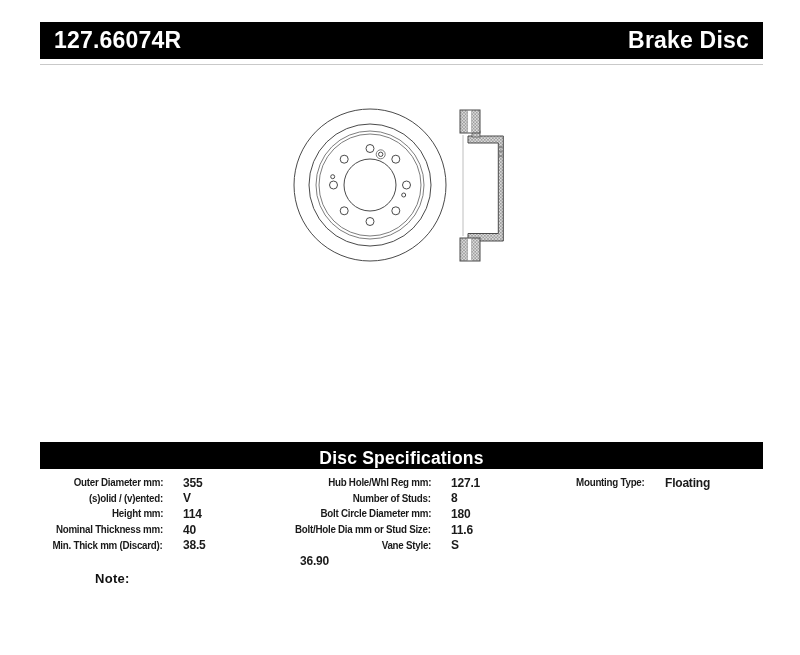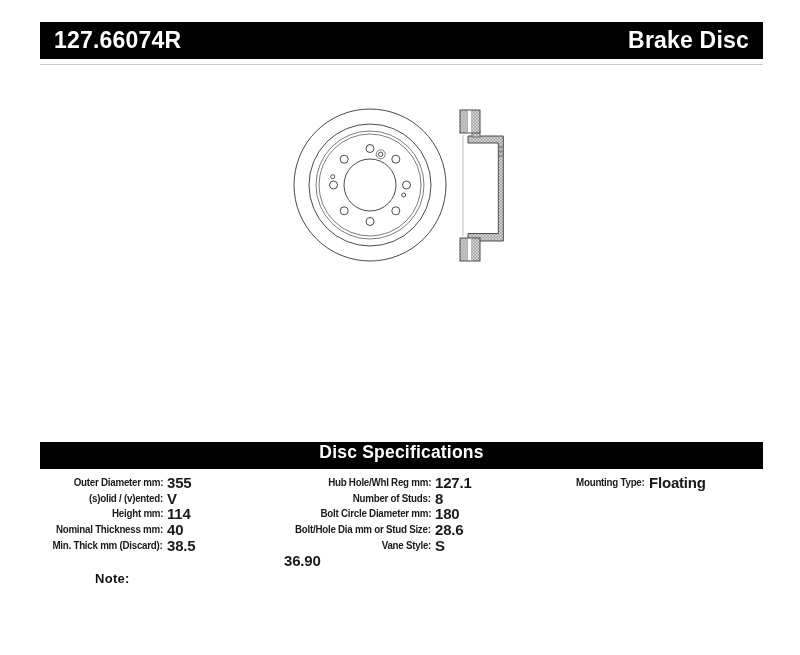--- a/index.html
+++ b/index.html
@@ -18,42 +18,42 @@
     position:absolute;left:40px;top:64px;width:723px;height:1px;background:#c9c9c9;
   }
 
   
   .drawing{position:absolute;left:280px;top:95px;width:245px;height:180px;}
 
   
   .spec-bar{
     position:absolute;left:40px;top:442px;width:723px;height:27px;
     background:#000000;color:#ffffff;
-    display:flex;justify-content:center;align-items:flex-start;
+    display:flex;justify-content:center;align-items:flex-end;
     font-size:17.5px;font-weight:bold;letter-spacing:0.2px;
   }
 
   
   .spec-col{position:absolute;top:475px;}
   #col-left{left:40px;width:240px;}
   #col-mid{left:280px;width:261px;}
   #col-right{left:540px;width:223px;}
   .spec-row{height:15.6px;display:flex;align-items:center;}
   .spec-label{position:relative;height:15.6px;flex:0 0 auto;}
   #col-left  .spec-label{width:123px;}
   #col-mid   .spec-label{width:151px;text-decoration:underline;}
   #col-right .spec-label{width:105px;}
   .lbl{
     font-style:normal;position:absolute;right:0;top:1.2px;white-space:nowrap;
     font-size:11.5px;font-weight:bold;color:#1a1a1a;letter-spacing:-0.3px;
     transform:scaleX(0.85);transform-origin:100% 50%;
   }
   .spec-value{
-    margin-left:4px;white-space:nowrap;
-    font-size:15px;font-weight:bold;color:#1a1a1a;letter-spacing:-0.2px;
+    margin-left:20px;white-space:nowrap;
+    font-size:12px;font-weight:bold;color:#1a1a1a;letter-spacing:-0.2px;
   }
 
   .note-label{
     position:absolute;left:95px;top:571px;
     font-size:13px;font-weight:bold;color:#111111;letter-spacing:0.3px;
   }
 
   svg .thin{fill:none;stroke:#4a4a4a;stroke-width:1;}
   svg .lite{fill:none;stroke:#6e6e6e;stroke-width:0.9;}
 </style>
@@ -193,21 +193,21 @@
         <span class="spec-label">
           <i class="lbl">Bolt Circle Diameter mm:</i>
         </span>
         <span class="spec-value">180</span>
       </div>
 
       <div class="spec-row">
         <span class="spec-label">
           <i class="lbl">Bolt/Hole Dia mm or Stud Size:</i>
         </span>
-        <span class="spec-value">28.6</span>
+        <span class="spec-value">11.6</span>
       </div>
 
       <div class="spec-row">
         <span class="spec-label">
           <i class="lbl">Vane Style:</i>
         </span>
         <span class="spec-value">S</span>
       </div>
 
       <div class="spec-row">

